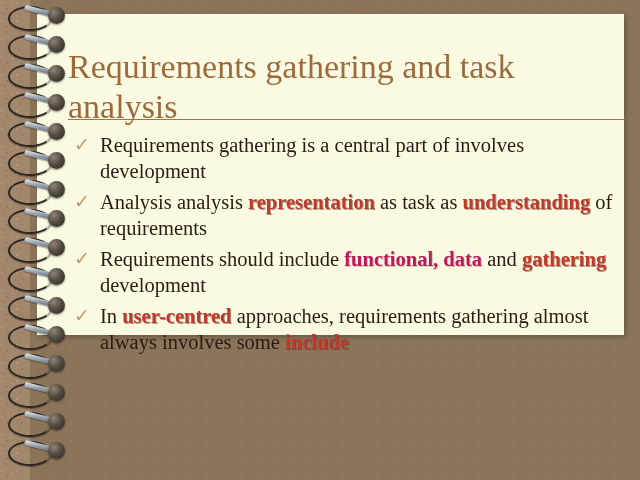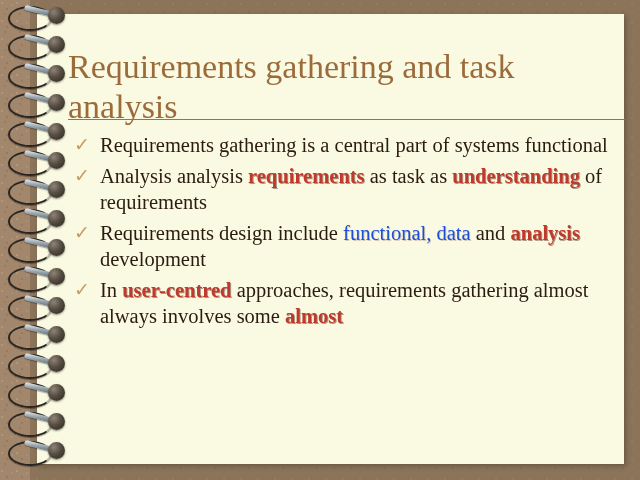--- a/index.html
+++ b/index.html
@@ -47,21 +47,21 @@
     background-size: 17px 19px, 17px 19px;
     pointer-events: none;
   }
 
   
   #page {
     position: absolute;
     left: 37px;
     top: 14px;
     width: 587px;
-    height: 450px;
+    height: 321px;
     background: #fafae2;
     box-shadow: 2px 2px 5px rgba(0,0,0,.25);
   }
 
   
   #spiral {
     position: absolute;
     left: 0;
     top: 0;
     width: 110px;
@@ -159,44 +159,44 @@
     color: #c79a63;
     font-size: 19px;
     line-height: 26px;
   }
   .em-red {
     color: #c0392b;
     font-weight: bold;
     text-shadow: 1px 1px 0 rgba(70,40,30,.45);
   }
   .em-dark {
-    color: #1d4ed8;
-    font-weight: normal;
+    color: #be185d;
+    font-weight: bold;
     text-shadow: 1px 1px 0 rgba(140,110,80,.35);
   }
 </style>
 </head>
 <body>
 
 <div id="slide">
 
   <div id="bg-texture"></div>
   <div id="binder-strip"></div>
 
   <div id="page">
     <div id="content">
 
       <h1 id="title">Requirements gathering and task analysis</h1>
       <div id="title-rule"></div>
 
       <div id="bullets">
-          <div class="bullet"><span class="check">✓</span><span><span>Requirements gathering is a central part of systems functional</span></span></div>
-          <div class="bullet"><span class="check">✓</span><span><span>Analysis analysis </span><span class="em-red">requirements</span><span> as task as </span><span class="em-red">understanding</span><span> of requirements</span></span></div>
-          <div class="bullet"><span class="check">✓</span><span><span>Requirements design include </span><span class="em-dark">functional, data</span><span> and </span><span class="em-red">analysis</span><span> development</span></span></div>
-          <div class="bullet"><span class="check">✓</span><span><span>In </span><span class="em-red">user-centred</span><span> approaches, requirements gathering almost always involves some </span><span class="em-red">almost</span></span></div>
+          <div class="bullet"><span class="check">✓</span><span><span>Requirements gathering is a central part of involves development</span></span></div>
+          <div class="bullet"><span class="check">✓</span><span><span>Analysis analysis </span><span class="em-red">representation</span><span> as task as </span><span class="em-red">understanding</span><span> of requirements</span></span></div>
+          <div class="bullet"><span class="check">✓</span><span><span>Requirements should include </span><span class="em-dark">functional, data</span><span> and </span><span class="em-red">gathering</span><span> development</span></span></div>
+          <div class="bullet"><span class="check">✓</span><span><span>In </span><span class="em-red">user-centred</span><span> approaches, requirements gathering almost always involves some </span><span class="em-red">include</span></span></div>
         </div>
 
     </div>
   </div>
 
   <div id="spiral">
       <div class="ring" style="top: 6px;">
         <div class="loop"></div>
         <div class="wire"></div>
         <div class="head"></div>

